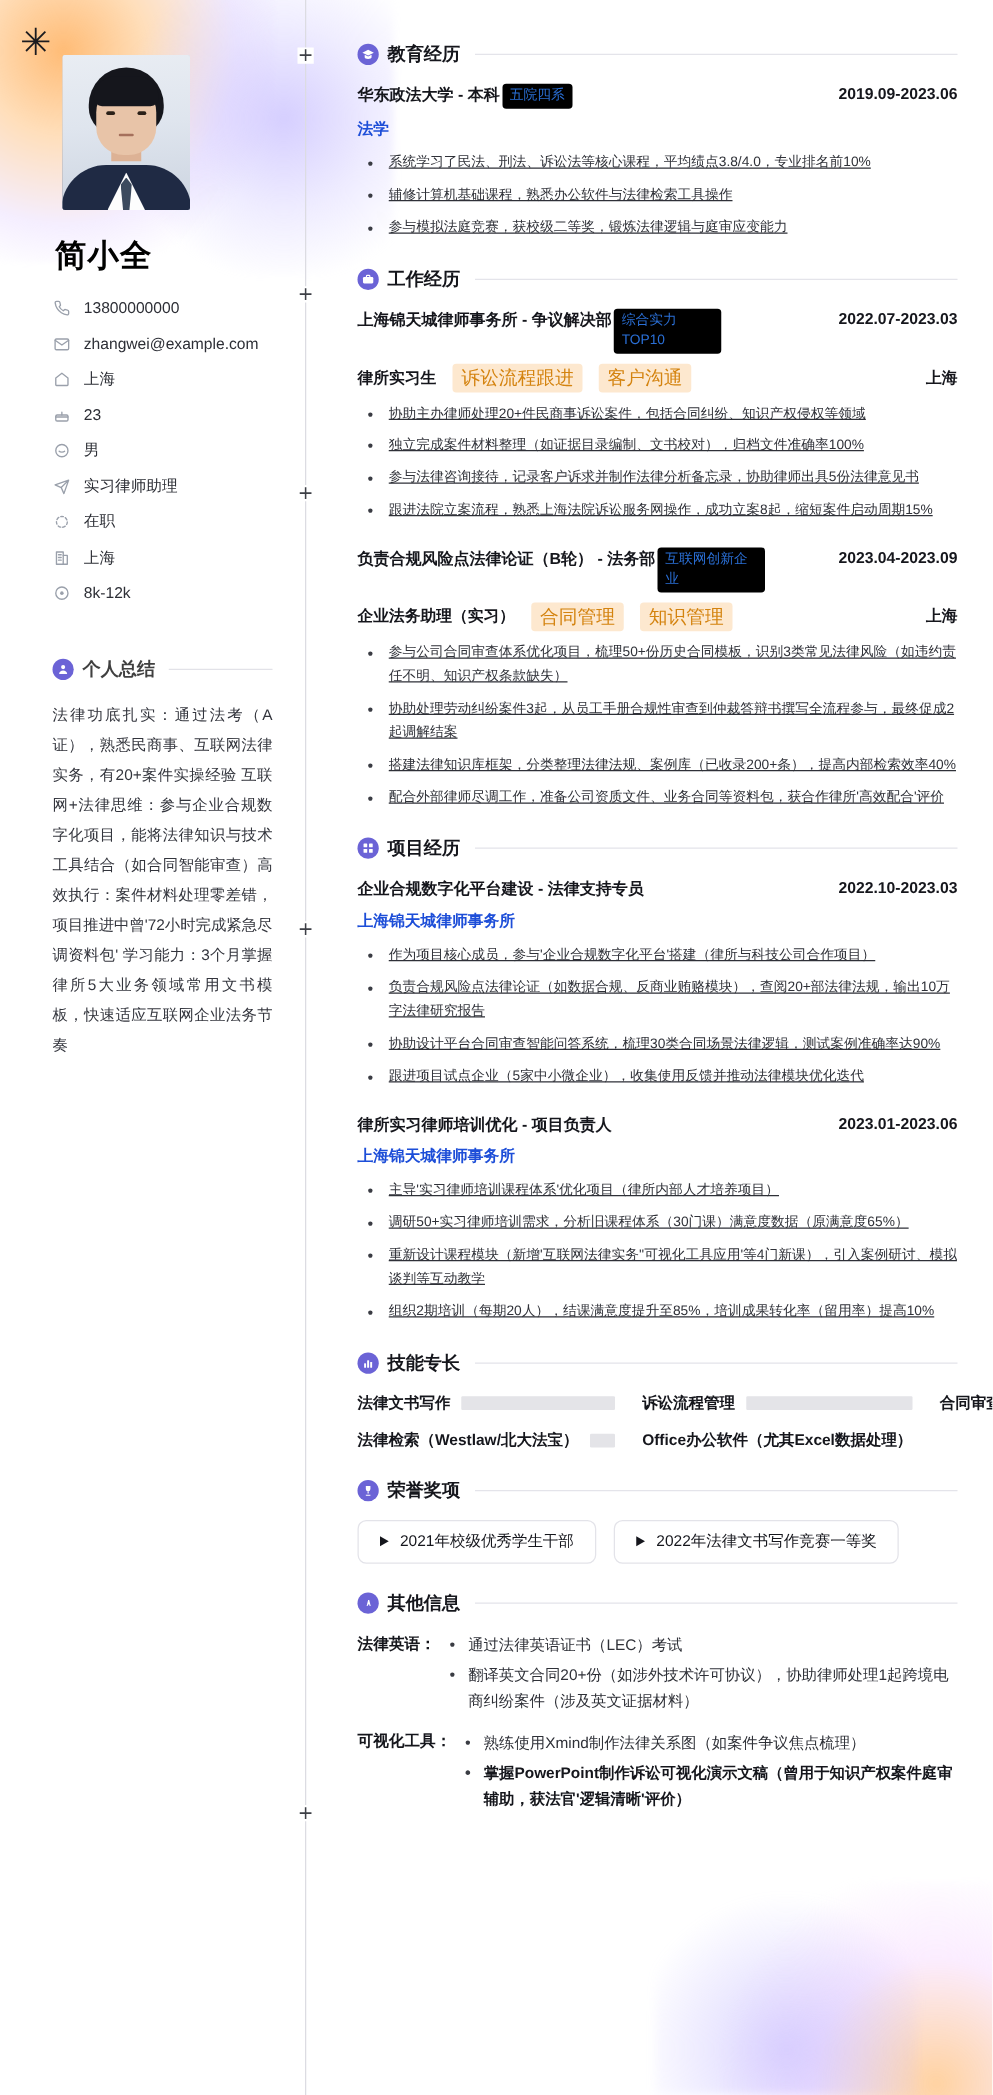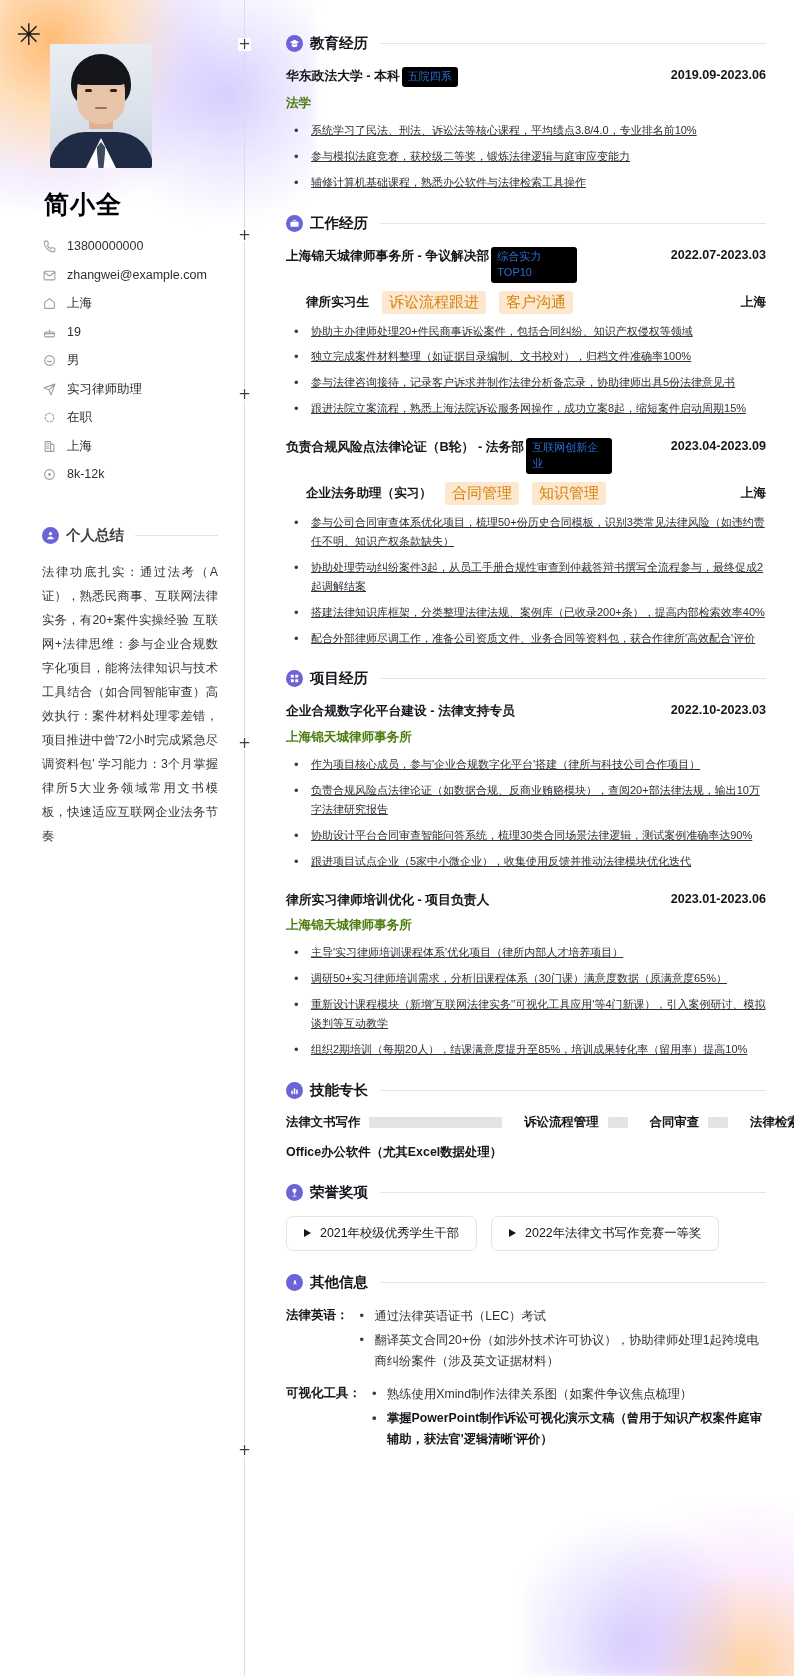--- a/index.html
+++ b/index.html
@@ -197,32 +197,32 @@
     font-size: 11px;
     padding: 2px 6px;
     border-radius: 3px;
     line-height: 1.45;
     max-width: 86px;
   }
   .entry-row2 {
     display: flex; align-items: center; justify-content: space-between;
     gap: 8px; margin-bottom: 8px;
   }
-  .entry-sub { font-size: 12.6px; font-weight: bold; color: #15161c; display:flex; align-items:center; gap:13px; flex-wrap: wrap; margin-left: 20px; }
+  .entry-sub { font-size: 12.6px; font-weight: bold; color: #15161c; display:flex; align-items:center; gap:13px; flex-wrap: wrap; }
   .tag-orange {
     display: inline-block;
     background: #fde8cf;
     color: #d4830f;
     font-size: 15px;
     padding: 2px 7px;
     border-radius: 3px;
     font-weight: normal;
   }
   .entry-loc { font-size: 12.6px; font-weight: bold; color: #15161c; white-space: nowrap; }
-  .entry-org { font-size: 12.6px; font-weight: bold; color: #4d7c0f; margin-bottom: 9px; }
+  .entry-org { font-size: 12.6px; font-weight: bold; color: #1d4ed8; margin-bottom: 9px; }
 
   ul.bullets { list-style: none; margin: 0 0 0 4px; }
   ul.bullets li {
     position: relative;
     padding-left: 21px;
     font-size: 11px;
     line-height: 1.72;
     color: #2f3138;
     margin-bottom: 7px;
     text-decoration: underline;
@@ -231,21 +231,21 @@
     content: "•";
     position: absolute; left: 4px; top: -1px;
     color: #3a3c43; font-size: 13px;
   }
   .sec-block { margin-bottom: 22px; }
   .sec-gap { height: 13px; }
 
   
   .skills-grid {
     display: grid;
-    grid-template-columns: 1fr 1fr 1fr 1fr;
+    grid-template-columns: 1fr 1fr 1fr;
     column-gap: 22px;
     row-gap: 13px;
     margin-top: 2px;
   }
   .skill {
     display: flex; align-items: center; gap: 9px;
   }
   .skill-name { font-size: 12.4px; font-weight: bold; color: #15161c; white-space: nowrap; }
   .skill-track {
     flex: 1;
@@ -359,21 +359,21 @@
         </span>
         <span class="contact-txt">上海</span>
       </li>
       <li class="contact-row">
         <span class="ic">
           <svg viewBox="0 0 24 24" fill="none" stroke="currentColor" stroke-width="2" stroke-linecap="round" stroke-linejoin="round">
               <rect x="3" y="11" width="18" height="9" rx="2"></rect>
               <path d="M3 14h18M12 11V7"></path>
             </svg>
         </span>
-        <span class="contact-txt">19</span>
+        <span class="contact-txt">23</span>
       </li>
       <li class="contact-row">
         <span class="ic">
           <svg viewBox="0 0 24 24" fill="none" stroke="currentColor" stroke-width="2" stroke-linecap="round" stroke-linejoin="round">
               <circle cx="12" cy="12" r="9"></circle>
               <path d="M8 13c1.5 1.5 6.5 1.5 8 0"></path>
             </svg>
         </span>
         <span class="contact-txt">男</span>
       </li>
@@ -451,22 +451,22 @@
         <div class="entry-row1">
           <div class="entry-left">
             <span class="entry-title">华东政法大学 - 本科</span>
             <span class="tag-blue">五院四系</span>
           </div>
           <span class="entry-date">2019.09-2023.06</span>
         </div>
         <div class="entry-org">法学</div>
         <ul class="bullets">
           <li>系统学习了民法、刑法、诉讼法等核心课程，平均绩点3.8/4.0，专业排名前10%</li>
+          <li>辅修计算机基础课程，熟悉办公软件与法律检索工具操作</li>
           <li>参与模拟法庭竞赛，获校级二等奖，锻炼法律逻辑与庭审应变能力</li>
-          <li>辅修计算机基础课程，熟悉办公软件与法律检索工具操作</li>
         </ul>
       </div>
     </div>
 
     <div class="sec-block">
       <div class="sec-head">
         <span class="badge-icon">
           <svg viewBox="0 0 24 24">
               <rect x="3" y="8" width="18" height="11" rx="2"></rect>
               <path d="M9 8V6.5A1.5 1.5 0 0 1 10.5 5h3A1.5 1.5 0 0 1 15 6.5V8" fill="none" stroke="#fff" stroke-width="2"></path>

